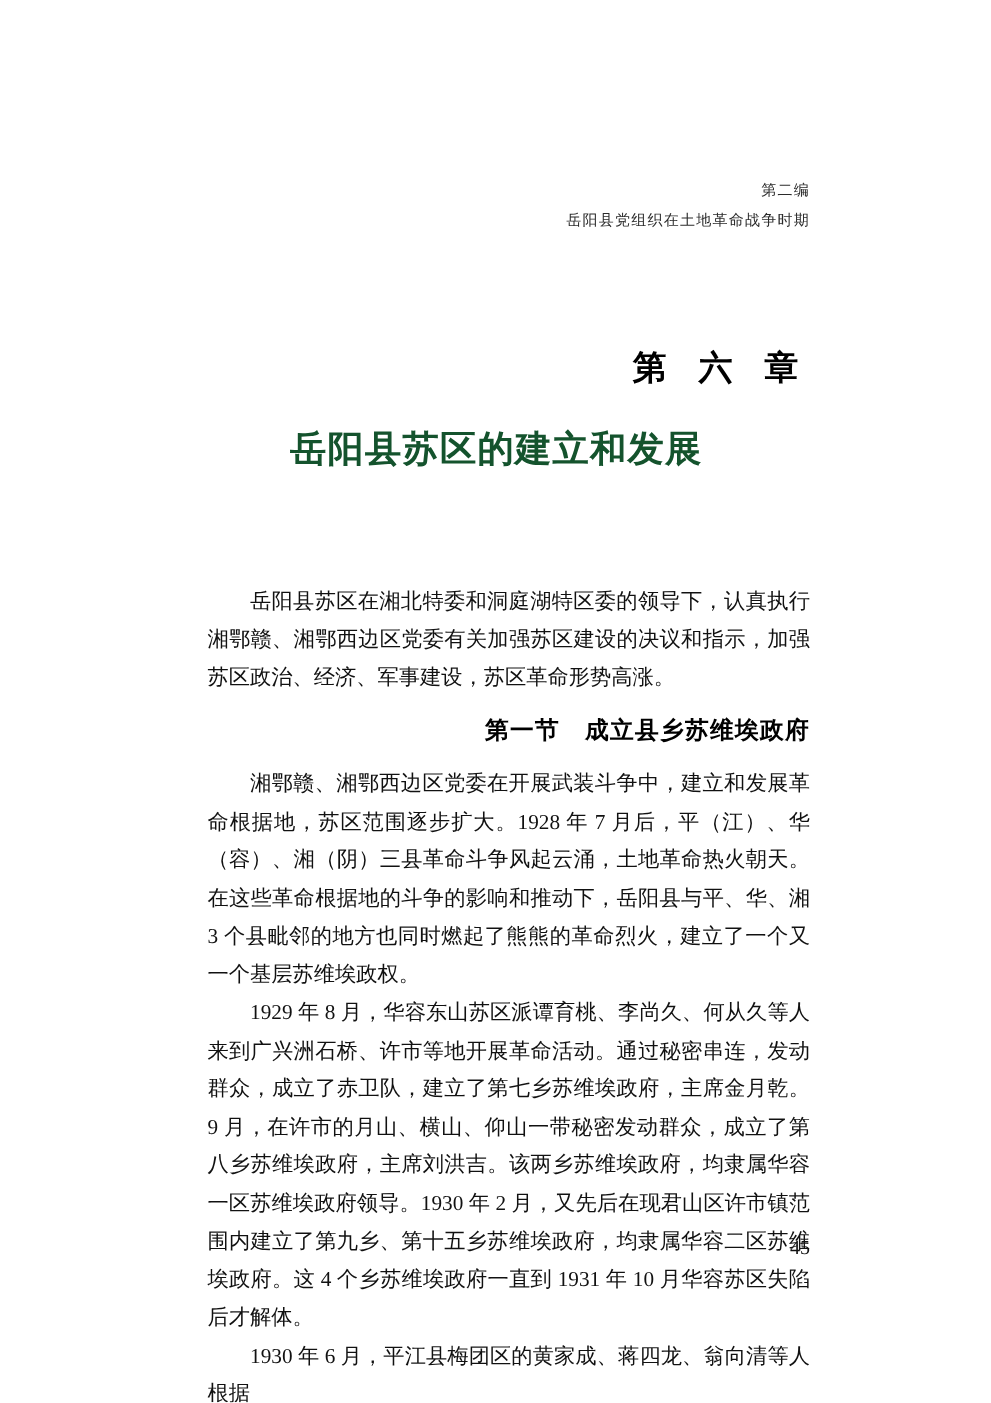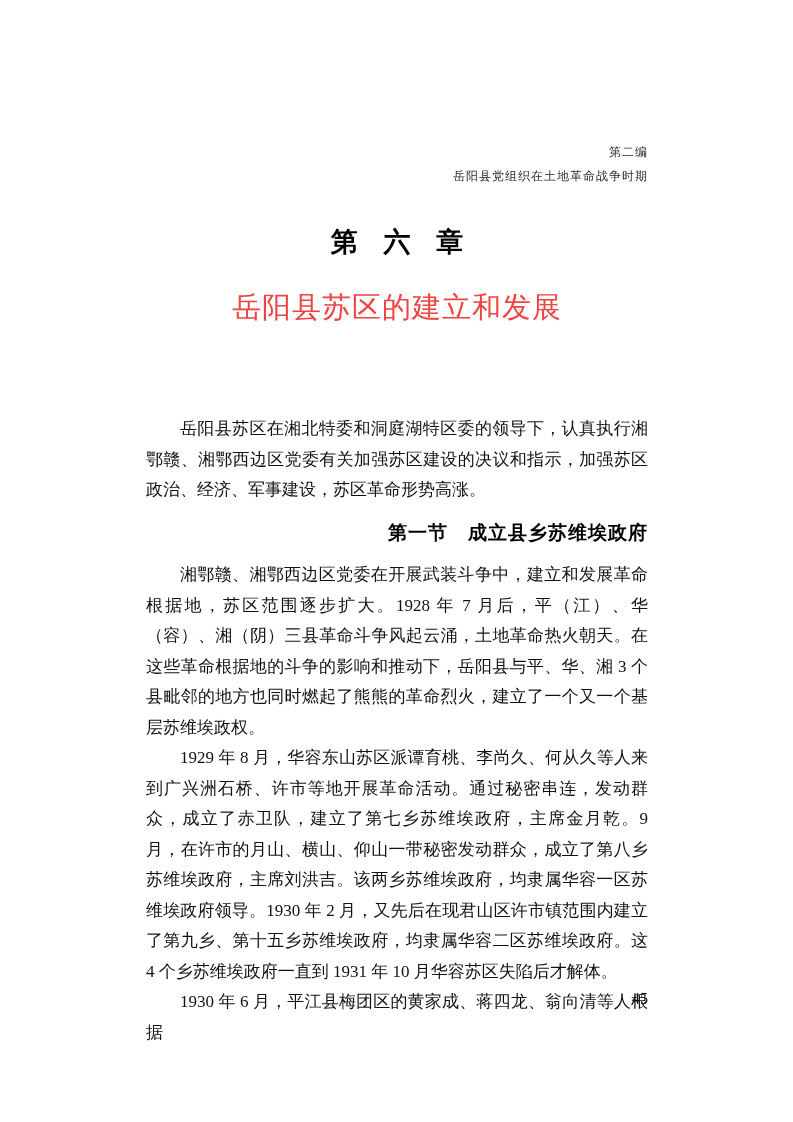--- a/index.html
+++ b/index.html
@@ -31,50 +31,51 @@
     margin-top: 140px;
     text-align: right;
     font-size: 12px;
     line-height: 24px;
     color: #2b2b2b;
     letter-spacing: 1px;
   }
 
   
   .chapter-number {
-    margin-top: 36px;
-    text-align: center;
+    margin-top: 88px;
+    text-align: right;
     font-size: 27px;
     font-weight: bold;
     letter-spacing: 0.35em;
     text-indent: 0.35em; 
     color: #000;
   }
 
   
   .chapter-title {
     margin-top: 28px;
     text-align: center;
     font-size: 29px;
-    font-weight: normal;
+    font-weight: bold;
     letter-spacing: 1px;
-    color: #ef4444;
+    color: #14532d;
   }
 
   
   .body-text {
     margin-top: 86px;
     font-size: 17px;
     line-height: 30.5px;
     text-align: justify;
     color: #111;
   }
 
   .paragraph {
     text-indent: 2em;
+    margin-left: 20px;
   }
 
   .section-heading {
     margin: 12px 0 12px 0;
     text-align: right;
     font-size: 19px;
     font-weight: bold;
     letter-spacing: 1px;
     color: #000;
   }

